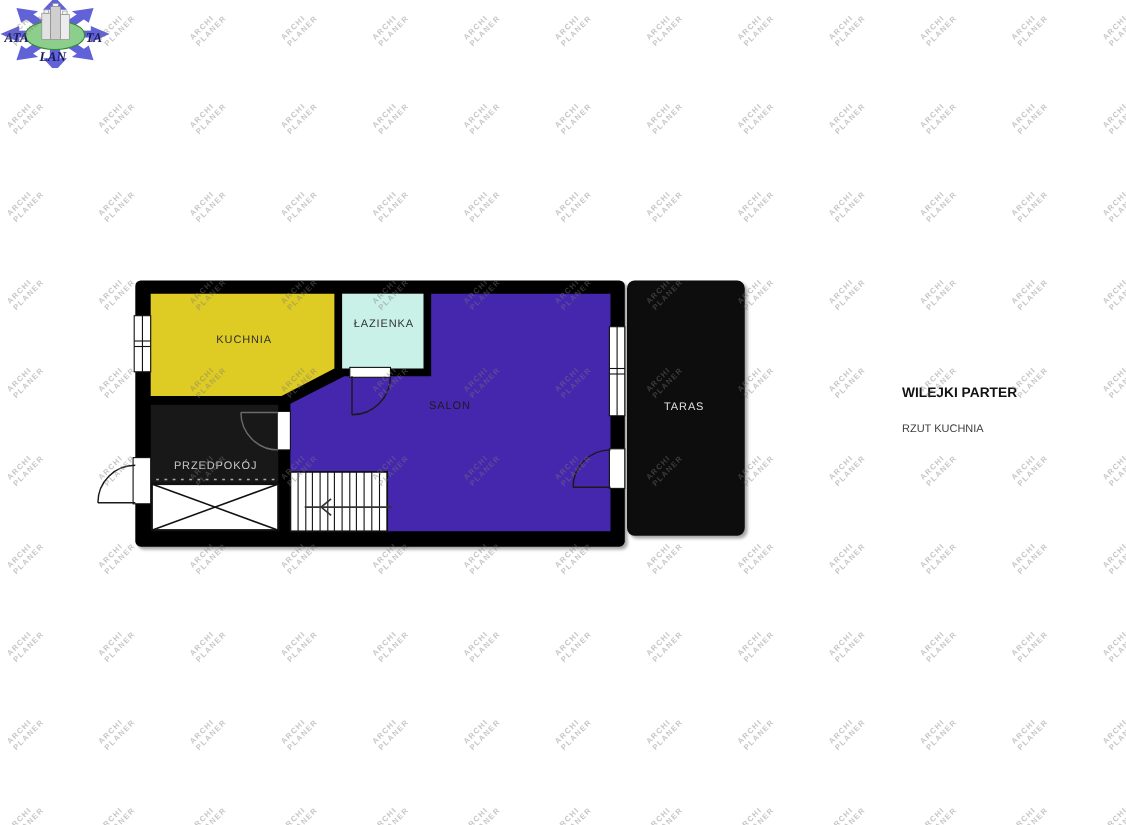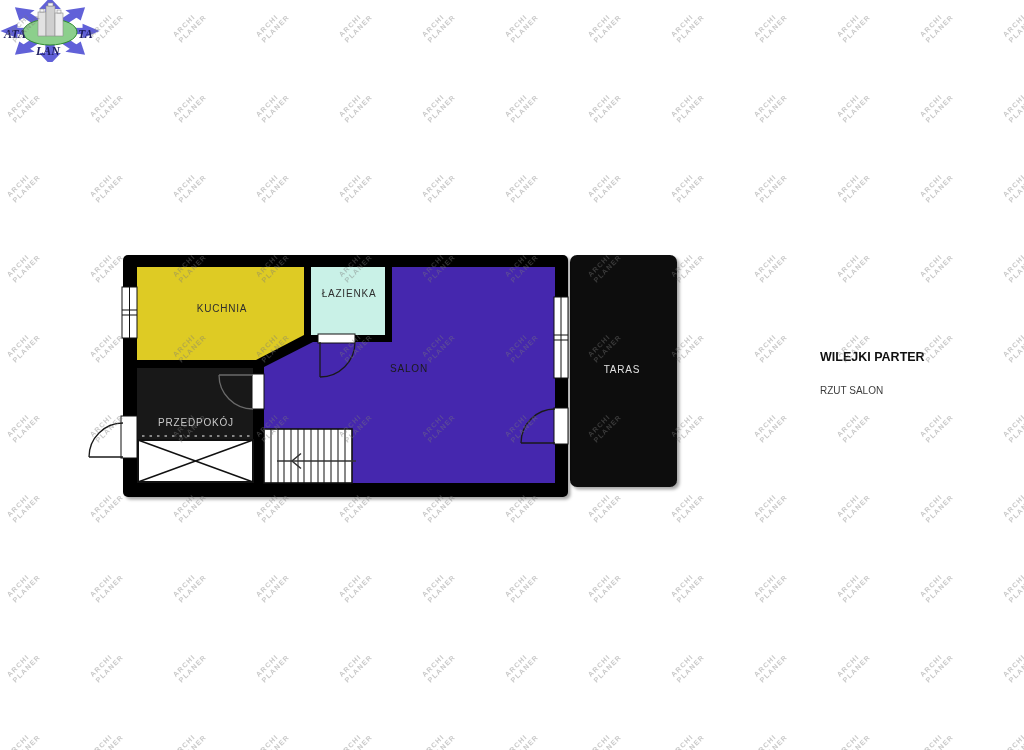--- a/index.html
+++ b/index.html
@@ -166,21 +166,21 @@
 
   <text class="room-label" x="222" y="312" text-anchor="middle" fill="#2e2e2e">KUCHNIA</text>
   <text class="room-label" x="349" y="297" text-anchor="middle" fill="#2e2e2e">ŁAZIENKA</text>
   <text class="room-label" x="409" y="372" text-anchor="middle" fill="#1b1b1b">SALON</text>
   <text class="room-label" x="196" y="426" text-anchor="middle" fill="#c9c9c9">PRZEDPOKÓJ</text>
   <text class="room-label" x="622" y="373" text-anchor="middle" fill="#e0e0e0">TARAS</text>
 </svg>
 
 <div id="title-block">
   <div id="plan-title">WILEJKI PARTER</div>
-  <div id="plan-subtitle">RZUT SALON</div>
+  <div id="plan-subtitle">RZUT KUCHNIA</div>
 </div>
 
 <div id="watermark-layer">
     <div class="wm" style="left: 6px; top: 18px;">ARCHI
 PLANER</div>
     <div class="wm" style="left: 89px; top: 18px;">ARCHI
 PLANER</div>
     <div class="wm" style="left: 172px; top: 18px;">ARCHI
 PLANER</div>
     <div class="wm" style="left: 255px; top: 18px;">ARCHI

